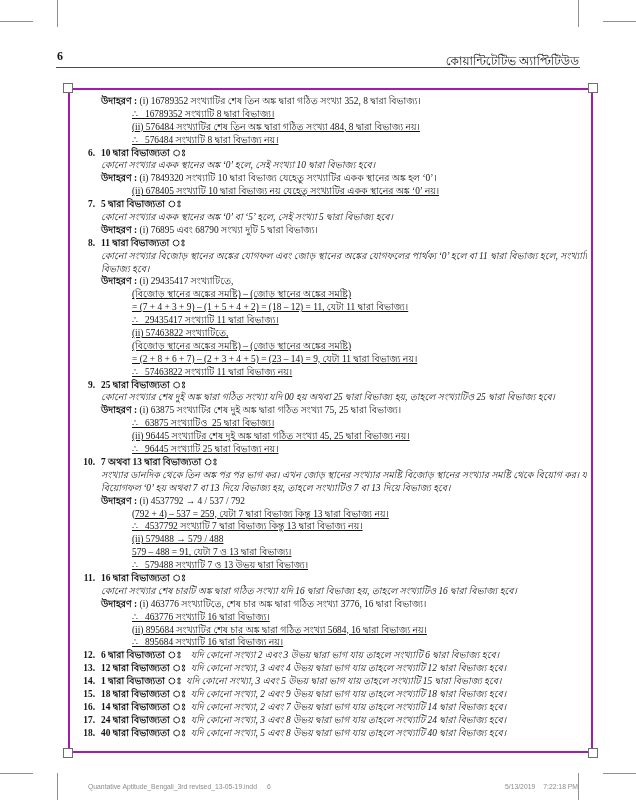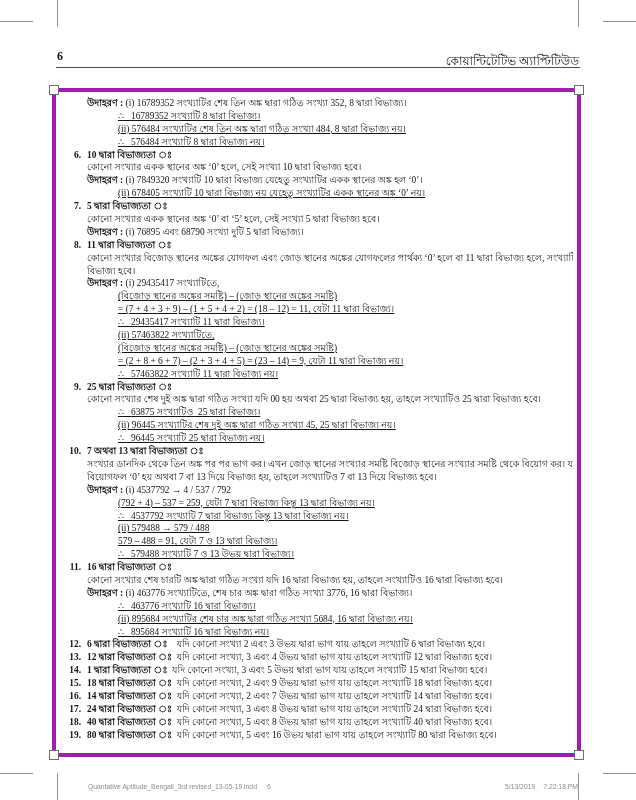--- a/index.html
+++ b/index.html
@@ -10,35 +10,35 @@
   }
   
   .crop{position:absolute;background:#8f8f8f;}
   .crop.v{width:1px;height:27px;}
   .crop.h{width:33px;height:1px;}
   
   .pageno{position:absolute;left:57px;top:49px;font-size:12px;font-weight:bold;}
   .running-title{position:absolute;right:57px;top:52px;font-size:12px;}
   .header-rule{position:absolute;left:56px;right:56px;top:67px;height:1px;background:#4a4a4a;}
   
-  .frame{position:absolute;left:52px;top:88px;width:521px;height:661px;border:4px solid #a21caf;}
+  .frame{position:absolute;left:68px;top:88px;width:521px;height:661px;border:2px solid #a21caf;}
   .corner-sq{position:absolute;width:8px;height:8px;background:#ffffff;border:1px solid #6e6e6e;}
   .corner-sq.tl{left:-7px;top:-7px;}
   .corner-sq.tr{right:-7px;top:-7px;}
   .corner-sq.bl{left:-7px;bottom:-7px;}
   .corner-sq.br{right:-7px;bottom:-7px;}
   
   .content{position:absolute;left:0;top:5px;right:4px;}
   .l{white-space:nowrap;overflow:hidden;height:12.9px;line-height:12.9px;font-size:9.4px;}
   .ind0{padding-left:0;}
   .ind1{padding-left:31px;}
   .ind2{padding-left:62px;text-decoration:underline;}
   .num{display:inline-block;width:25px;text-align:right;margin-right:6px;font-weight:bold;}
   .s-b{font-weight:bold;}
-  .s-i{}
+  .s-i{font-style:italic;}
   .s-n{}
   
   .footer{position:absolute;left:88px;right:58px;top:783px;font-family:"Liberation Sans","DejaVu Sans",sans-serif;
           font-size:6.8px;color:#8c8c8c;display:flex;justify-content:space-between;}
   .footer .gap{display:inline-block;width:10px;}
   .footer .tgap{display:inline-block;width:8px;}
 </style>
 </head>
 <body>
 
@@ -78,20 +78,21 @@
       <div class="l ind1"><span class="s-b">উদাহরণ : </span><span class="s-n">(i) 29435417 সংখ্যাটিতে,</span></div>
       <div class="l ind2"><span class="s-n">(বিজোড় স্থানের অঙ্কের সমষ্টি) – (জোড় স্থানের অঙ্কের সমষ্টি)</span></div>
       <div class="l ind2"><span class="s-n">= (7 + 4 + 3 + 9) – (1 + 5 + 4 + 2) = (18 – 12) = 11, যেটা 11 দ্বারা বিভাজ্য।</span></div>
       <div class="l ind2"><span class="s-n">∴  29435417 সংখ্যাটি 11 দ্বারা বিভাজ্য।</span></div>
       <div class="l ind2"><span class="s-n">(ii) 57463822 সংখ্যাটিতে,</span></div>
       <div class="l ind2"><span class="s-n">(বিজোড় স্থানের অঙ্কের সমষ্টি) – (জোড় স্থানের অঙ্কের সমষ্টি)</span></div>
       <div class="l ind2"><span class="s-n">= (2 + 8 + 6 + 7) – (2 + 3 + 4 + 5) = (23 – 14) = 9, যেটা 11 দ্বারা বিভাজ্য নয়।</span></div>
       <div class="l ind2"><span class="s-n">∴  57463822 সংখ্যাটি 11 দ্বারা বিভাজ্য নয়।</span></div>
       <div class="l ind0"><span class="num">9.</span><span class="s-b">25 দ্বারা বিভাজ্যতা ঃ</span></div>
       <div class="l ind1"><span class="s-i">কোনো সংখ্যার শেষ দুই অঙ্ক দ্বারা গঠিত সংখ্যা যদি 00 হয় অথবা 25 দ্বারা বিভাজ্য হয়, তাহলে সংখ্যাটিও 25 দ্বারা বিভাজ্য হবে।</span></div>
+      <div class="l ind1"><span class="s-b">উদাহরণ : </span><span class="s-n">(i) 63875 সংখ্যাটির শেষ দুই অঙ্ক দ্বারা গঠিত সংখ্যা 75, 25 দ্বারা বিভাজ্য।</span></div>
       <div class="l ind2"><span class="s-n">∴  63875 সংখ্যাটিও 25 দ্বারা বিভাজ্য।</span></div>
       <div class="l ind2"><span class="s-n">(ii) 96445 সংখ্যাটির শেষ দুই অঙ্ক দ্বারা গঠিত সংখ্যা 45, 25 দ্বারা বিভাজ্য নয়।</span></div>
       <div class="l ind2"><span class="s-n">∴  96445 সংখ্যাটি 25 দ্বারা বিভাজ্য নয়।</span></div>
       <div class="l ind0"><span class="num">10.</span><span class="s-b">7 অথবা 13 দ্বারা বিভাজ্যতা ঃ</span></div>
       <div class="l ind1"><span class="s-i">সংখ্যার ডানদিক থেকে তিন অঙ্ক পর পর ভাগ কর। এখন জোড় স্থানের সংখ্যার সমষ্টি বিজোড় স্থানের সংখ্যার সমষ্টি থেকে বিয়োগ কর। যদি</span></div>
       <div class="l ind1"><span class="s-i">বিয়োগফল ‘0’ হয় অথবা 7 বা 13 দিয়ে বিভাজ্য হয়, তাহলে সংখ্যাটিও 7 বা 13 দিয়ে বিভাজ্য হবে।</span></div>
       <div class="l ind1"><span class="s-b">উদাহরণ : </span><span class="s-n">(i) 4537792 → 4 / 537 / 792</span></div>
       <div class="l ind2"><span class="s-n">(792 + 4) – 537 = 259, যেটা 7 দ্বারা বিভাজ্য কিন্তু 13 দ্বারা বিভাজ্য নয়।</span></div>
       <div class="l ind2"><span class="s-n">∴  4537792 সংখ্যাটি 7 দ্বারা বিভাজ্য কিন্তু 13 দ্বারা বিভাজ্য নয়।</span></div>
       <div class="l ind2"><span class="s-n">(ii) 579488 → 579 / 488</span></div>
@@ -103,21 +104,20 @@
       <div class="l ind2"><span class="s-n">∴  463776 সংখ্যাটি 16 দ্বারা বিভাজ্য।</span></div>
       <div class="l ind2"><span class="s-n">(ii) 895684 সংখ্যাটির শেষ চার অঙ্ক দ্বারা গঠিত সংখ্যা 5684, 16 দ্বারা বিভাজ্য নয়।</span></div>
       <div class="l ind2"><span class="s-n">∴  895684 সংখ্যাটি 16 দ্বারা বিভাজ্য নয়।</span></div>
       <div class="l ind0"><span class="num">12.</span><span class="s-b">6 দ্বারা বিভাজ্যতা ঃ</span><span class="s-i">  যদি কোনো সংখ্যা 2 এবং 3 উভয় দ্বারা ভাগ যায় তাহলে সংখ্যাটি 6 দ্বারা বিভাজ্য হবে।</span></div>
       <div class="l ind0"><span class="num">13.</span><span class="s-b">12 দ্বারা বিভাজ্যতা ঃ</span><span class="s-i"> যদি কোনো সংখ্যা, 3 এবং 4 উভয় দ্বারা ভাগ যায় তাহলে সংখ্যাটি 12 দ্বারা বিভাজ্য হবে।</span></div>
       <div class="l ind0"><span class="num">14.</span><span class="s-b">1 দ্বারা বিভাজ্যতা ঃ</span><span class="s-i"> যদি কোনো সংখ্যা, 3 এবং 5 উভয় দ্বারা ভাগ যায় তাহলে সংখ্যাটি 15 দ্বারা বিভাজ্য হবে।</span></div>
       <div class="l ind0"><span class="num">15.</span><span class="s-b">18 দ্বারা বিভাজ্যতা ঃ</span><span class="s-i"> যদি কোনো সংখ্যা, 2 এবং 9 উভয় দ্বারা ভাগ যায় তাহলে সংখ্যাটি 18 দ্বারা বিভাজ্য হবে।</span></div>
       <div class="l ind0"><span class="num">16.</span><span class="s-b">14 দ্বারা বিভাজ্যতা ঃ</span><span class="s-i"> যদি কোনো সংখ্যা, 2 এবং 7 উভয় দ্বারা ভাগ যায় তাহলে সংখ্যাটি 14 দ্বারা বিভাজ্য হবে।</span></div>
       <div class="l ind0"><span class="num">17.</span><span class="s-b">24 দ্বারা বিভাজ্যতা ঃ</span><span class="s-i"> যদি কোনো সংখ্যা, 3 এবং 8 উভয় দ্বারা ভাগ যায় তাহলে সংখ্যাটি 24 দ্বারা বিভাজ্য হবে।</span></div>
       <div class="l ind0"><span class="num">18.</span><span class="s-b">40 দ্বারা বিভাজ্যতা ঃ</span><span class="s-i"> যদি কোনো সংখ্যা, 5 এবং 8 উভয় দ্বারা ভাগ যায় তাহলে সংখ্যাটি 40 দ্বারা বিভাজ্য হবে।</span></div>
-      <div class="l ind0"><span class="num">19.</span><span class="s-b">80 দ্বারা বিভাজ্যতা ঃ</span><span class="s-i"> যদি কোনো সংখ্যা, 5 এবং 16 উভয় দ্বারা ভাগ যায় তাহলে সংখ্যাটি 80 দ্বারা বিভাজ্য হবে।</span></div>
     </div>
 </div>
 
 <div class="footer">
   <span>
     <span>Quantative Aptitude_Bengali_3rd revised_13-05-19.indd</span><span class="gap"></span><span>6</span>
   </span>
   <span>
     <span>5/13/2019</span><span class="tgap"></span><span>7:22:18 PM</span>
   </span>

